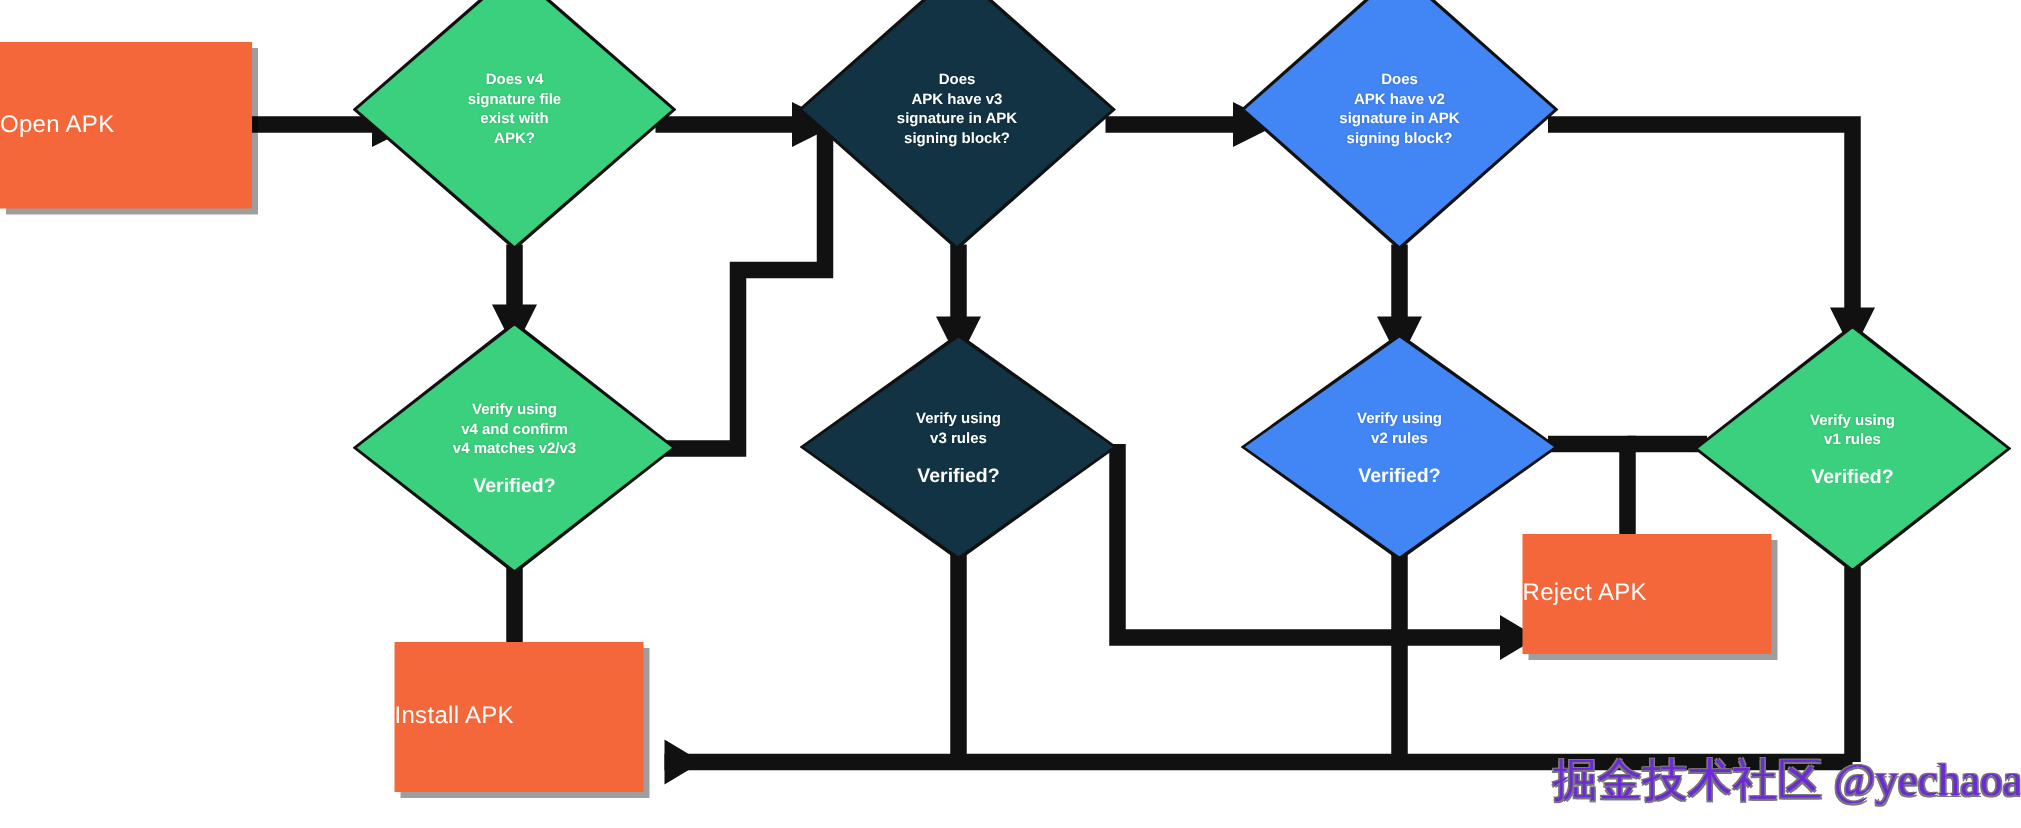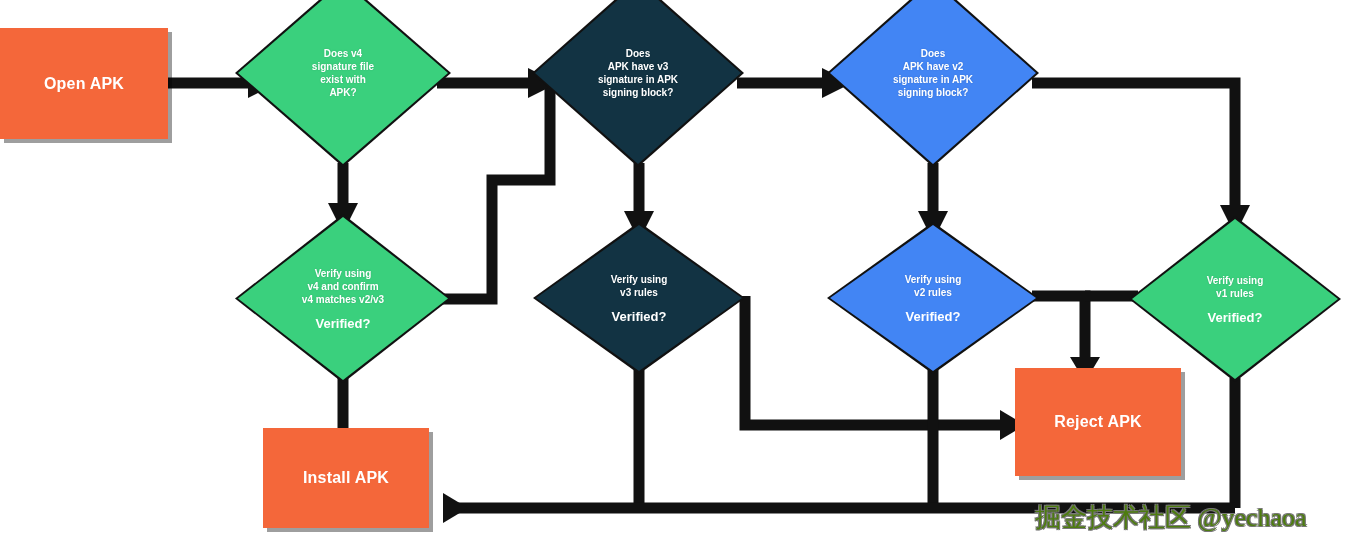--- a/index.html
+++ b/index.html
@@ -6,22 +6,22 @@
   #root{
     position:relative;
     width:1347px;height:552px;
     background:#ffffff;
     font-family:"Liberation Sans", sans-serif;
     overflow:hidden;
   }
   #canvas{position:absolute;left:0;top:0;width:1347px;height:552px;}
   .box{
     position:absolute;
-    display:flex;align-items:center;justify-content:center;
-    color:#ffffff;font-weight:bold;font-size:16px;
+    display:flex;align-items:center;justify-content:flex-start;
+    color:#ffffff;font-weight:normal;font-size:16px;
     letter-spacing:.2px;
     box-shadow:4px 4px 0 0 rgba(0,0,0,.38);
   }
   .dia{
     position:absolute;
     display:flex;flex-direction:column;align-items:center;justify-content:center;
     text-align:center;color:#ffffff;font-weight:bold;
     box-sizing:border-box;
   }
   .dia .shape{
@@ -39,22 +39,22 @@
     font-size:13px;font-weight:bold;margin-top:10px;
   }
   .dia .outline{
     position:absolute;left:-3px;top:-3px;width:calc(100% + 6px);height:calc(100% + 6px);
     clip-path:polygon(50% 0,100% 50%,50% 100%,0 50%);
     background:#111111;z-index:0;
   }
   .watermark{
     position:absolute;
     font-family:"Liberation Serif", serif;
-    font-size:26px;
-    color:#4d7c0f;
+    font-size:30px;
+    color:#6d28d9;
     text-shadow:1px 1px 0 #777, -1px -1px 0 #777, 1px -1px 0 #777, -1px 1px 0 #777;
     white-space:nowrap;
     pointer-events:none;
   }
 </style>
 </head>
 <body>
 
 <div id="root">
 
@@ -171,19 +171,19 @@
     <div class="shape" style="background:#3ad07d;"></div>
     <div class="txt">Verify using
 v1 rules</div>
     <div class="sub">Verified?</div>
   </div>
 
   <div class="box" style="left:263px;top:428px;width:166px;height:100px;background:#f4673a;">
     <span>Install APK</span>
   </div>
 
-  <div class="box" style="left:1015px;top:368px;width:166px;height:108px;background:#f4673a;">
+  <div class="box" style="left:1015px;top:356px;width:166px;height:80px;background:#f4673a;">
     <span>Reject APK</span>
   </div>
 
   <div class="watermark" style="left:1035px;top:500px;">掘金技术社区 @yechaoa</div>
 
 </div>
 
 </body></html>

